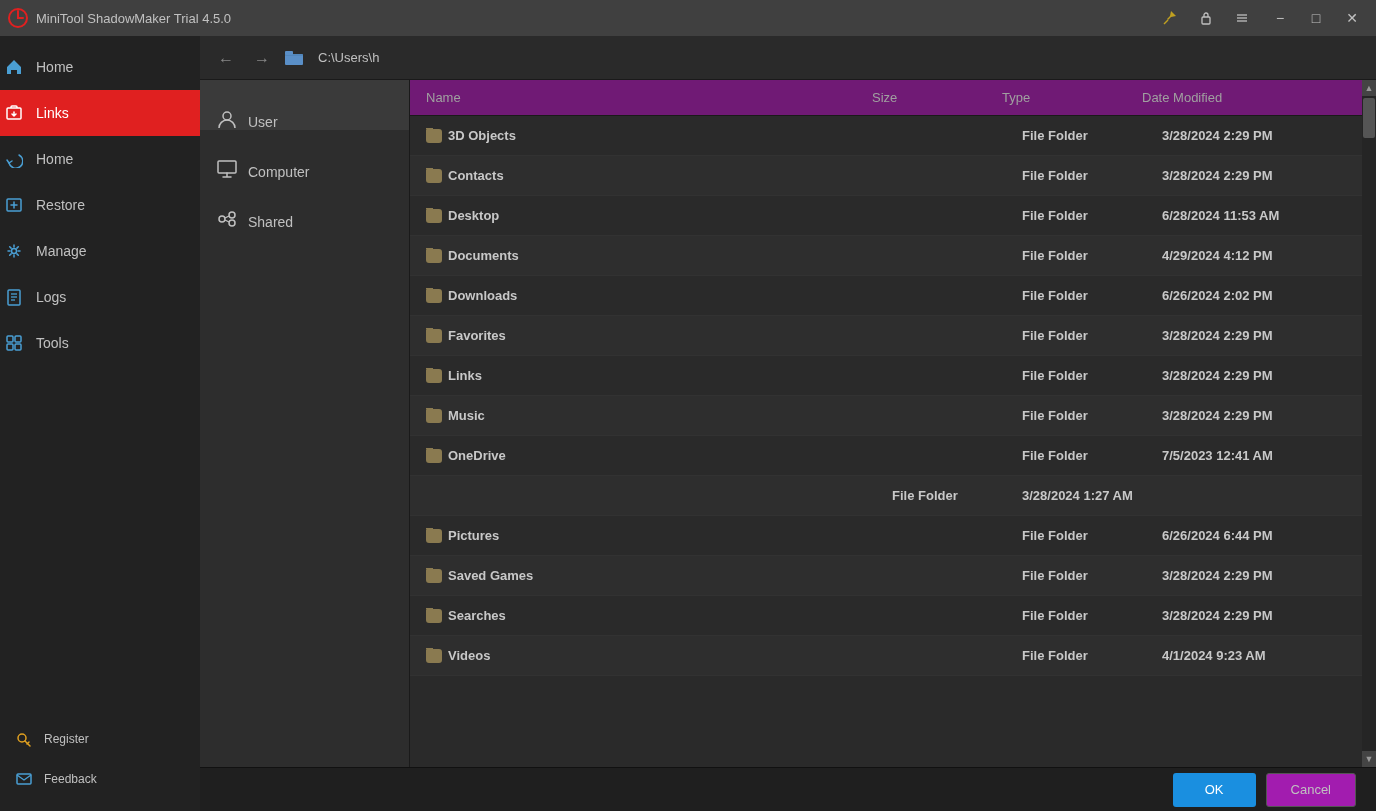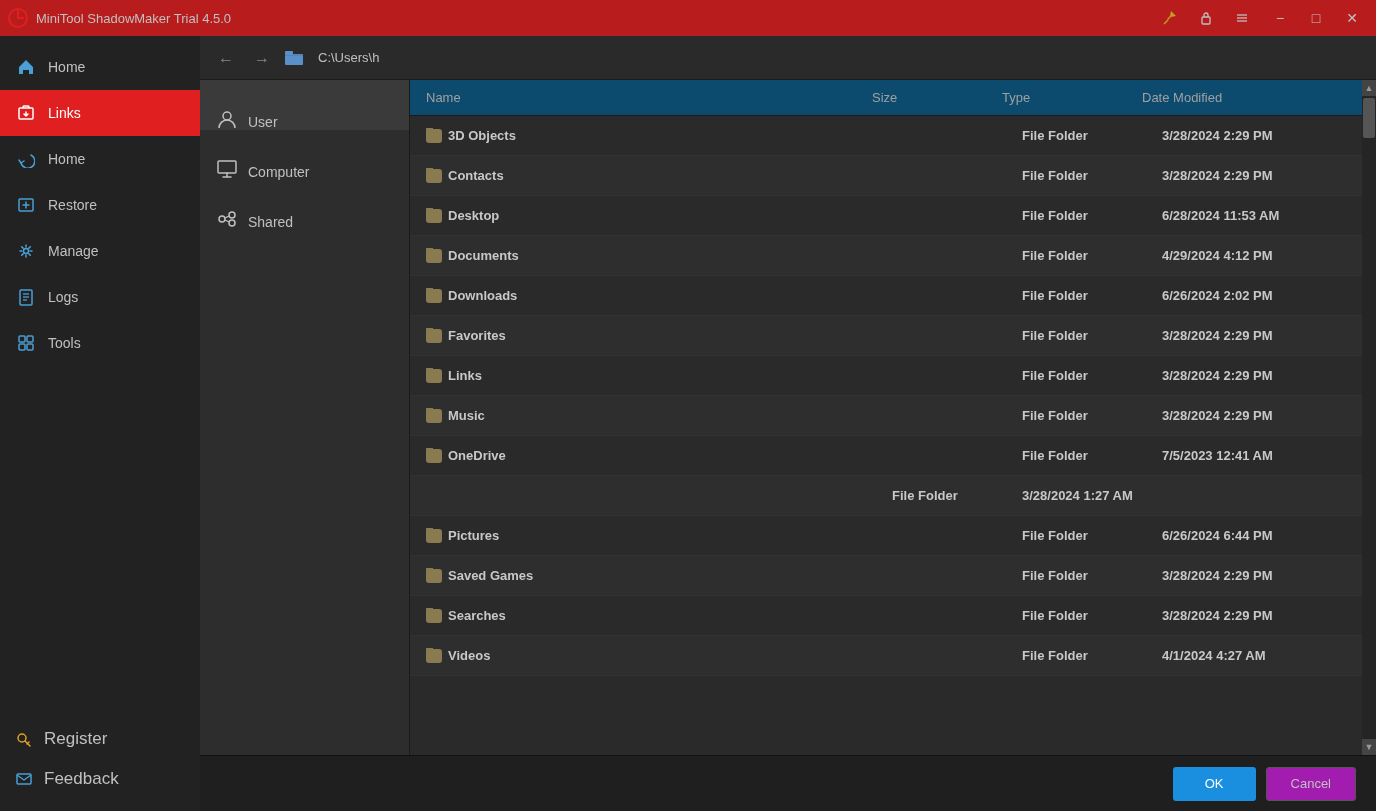--- a/index.html
+++ b/index.html
@@ -9,21 +9,21 @@
       background: #1a1a1a;
       font-family: 'Segoe UI', Arial, sans-serif;
       font-size: 13px;
       color: #d0d0d0;
       overflow: hidden;
     }
 
     
     .titlebar {
       height: 36px;
-      background: #b91c1c;
+      background: #404040;
       display: flex;
       align-items: center;
       padding: 0 8px;
       user-select: none;
     }
     .titlebar-logo {
       width: 20px;
       height: 20px;
       margin-right: 8px;
     }
@@ -78,21 +78,21 @@
       flex-shrink: 0;
     }
     .sidebar-nav {
       flex: 1;
       padding-top: 8px;
     }
     .sidebar-item {
       display: flex;
       align-items: center;
       height: 46px;
-      padding: 0 16px;
+      padding: 0 4px;
       cursor: pointer;
       gap: 12px;
       color: #c0c0c0;
       font-size: 14px;
     }
     .sidebar-item.active {
       background: #e02020;
       color: #fff;
     }
     .sidebar-item .si-icon {
@@ -107,21 +107,21 @@
       padding: 8px 0 12px 0;
     }
     .sidebar-bottom-item {
       display: flex;
       align-items: center;
       height: 40px;
       padding: 0 16px;
       cursor: pointer;
       gap: 12px;
       color: #c0c0c0;
-      font-size: 17px;
+      font-size: 12px;
     }
 
     
     .content {
       flex: 1;
       background: #2a2a2a;
       display: flex;
       flex-direction: column;
     }
 
@@ -197,21 +197,21 @@
       display: flex;
       flex-direction: column;
       overflow: hidden;
     }
 
     
     .col-headers {
       display: grid;
       grid-template-columns: 1fr 130px 140px 200px 20px;
       height: 36px;
-      background: #0c4a6e;
+      background: #701a75;
       border-bottom: 1px solid #1a1a1a;
       align-items: center;
       padding: 0 8px;
       flex-shrink: 0;
     }
     .col-header {
       color: #a0a0a0;
       font-size: 13px;
       padding: 0 8px;
       cursor: pointer;
@@ -302,21 +302,21 @@
       top: 2px;
       left: 1px;
       right: 1px;
       height: 40px;
       background: #555;
       border-radius: 2px;
     }
 
     
     .bottom-bar {
-      height: 56px;
+      height: 44px;
       background: #1f1f1f;
       display: flex;
       align-items: center;
       justify-content: flex-end;
       padding: 0 20px;
       gap: 10px;
       border-top: 1px solid #111;
     }
     .btn-ok {
       background: #1a8fe0;
@@ -667,21 +667,21 @@
       <div class="file-cell">File Folder</div>
       <div class="file-cell">3/28/2024 2:29 PM</div>
     </div>
             <div class="file-row">
       <div class="file-cell">
         <span class="folder-icon"></span>
         Videos
       </div>
       <div class="file-cell"></div>
       <div class="file-cell">File Folder</div>
-      <div class="file-cell">4/1/2024 4:27 AM</div>
+      <div class="file-cell">4/1/2024 9:23 AM</div>
     </div>
           </div>
       </div>
 
       <div class="scrollbar-track">
         <div class="scrollbar-btn">▲</div>
         <div class="scrollbar-thumb-area">
           <div class="scrollbar-thumb"></div>
         </div>
         <div class="scrollbar-btn">▼</div>

